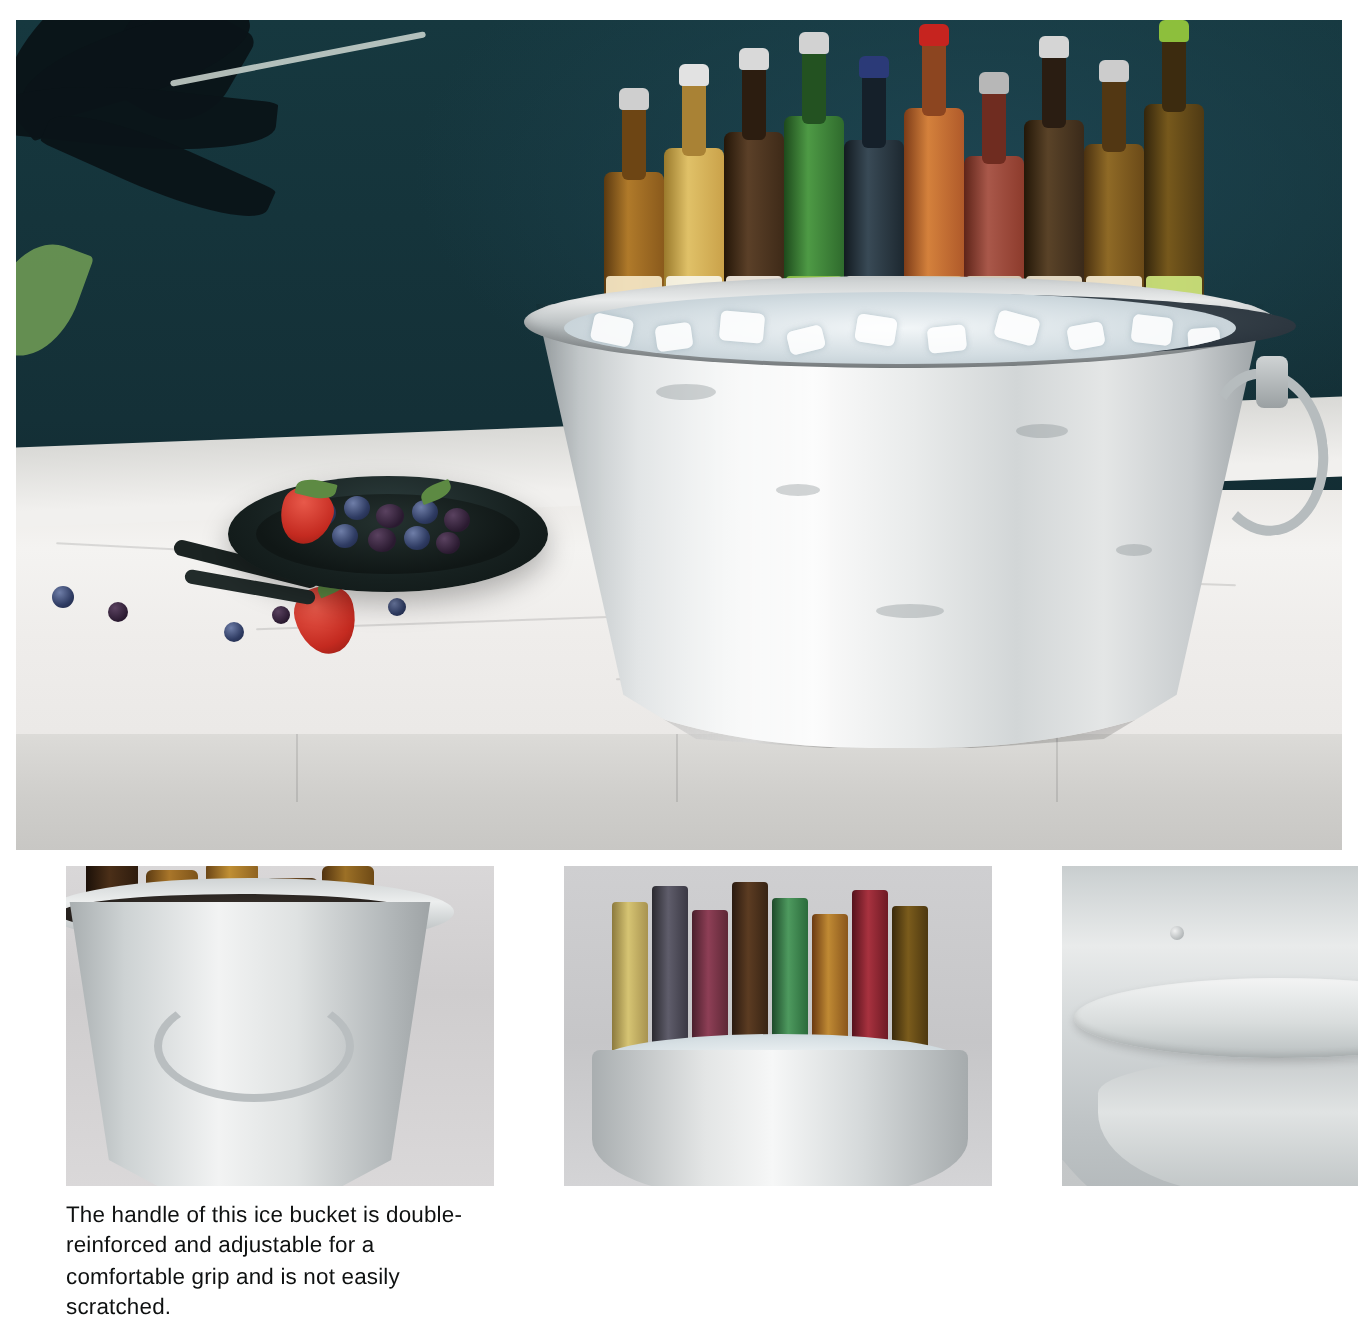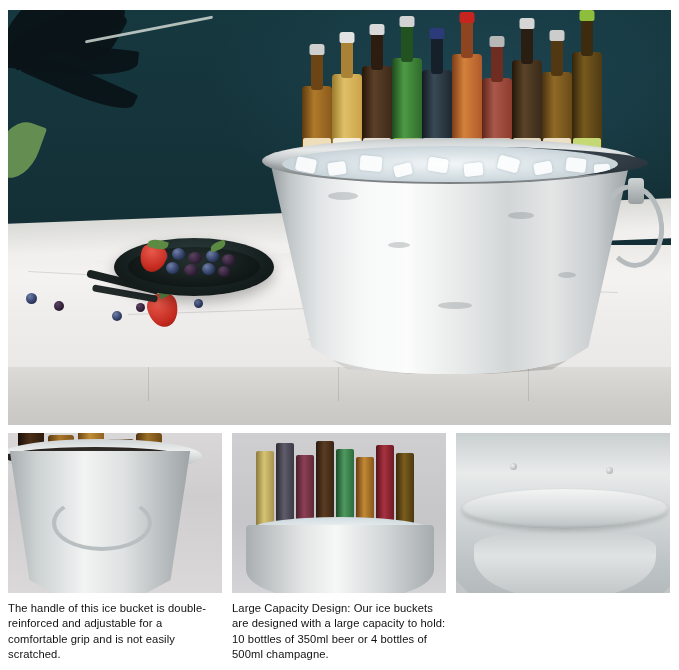--- a/index.html
+++ b/index.html
@@ -301,20 +301,21 @@
     left: 8px;
     top: 433px;
     width: 663px;
     height: 230px;
     display: flex;
     gap: 10px;
   }
   .thumb-col {
     width: 214px;
     position: relative;
+    margin-left: 25px;
   }
   .thumb-img {
     position: relative;
     width: 214px;
     height: 160px;
     overflow: hidden;
     background: #e7e8ea;
   }
   .thumb-cap {
     margin-top: 8px;
@@ -591,21 +592,20 @@
         <div class="t2-bottle" style="left:44px;  top:10px; height:84px; background:linear-gradient(90deg,#2b2a30,#5f5d6b 45%,#3b3944 100%);"></div>
         <div class="t2-bottle" style="left:64px;  top:22px; height:72px; background:linear-gradient(90deg,#4a1f2c,#8e3f56 45%,#5e2836 100%);"></div>
         <div class="t2-bottle" style="left:84px;  top:8px;  height:86px; background:linear-gradient(90deg,#2a1a10,#5c3c22 45%,#382414 100%);"></div>
         <div class="t2-bottle" style="left:104px; top:16px; height:78px; background:linear-gradient(90deg,#1d4a2a,#4e9a5f 45%,#2b6b3b 100%);"></div>
         <div class="t2-bottle" style="left:124px; top:24px; height:70px; background:linear-gradient(90deg,#6b3a12,#c08a34 45%,#8a561c 100%);"></div>
         <div class="t2-bottle" style="left:144px; top:12px; height:82px; background:linear-gradient(90deg,#55121c,#a8323f 45%,#6e1a24 100%);"></div>
         <div class="t2-bottle" style="left:164px; top:20px; height:74px; background:linear-gradient(90deg,#3a2a0c,#7b5c1c 45%,#4d3810 100%);"></div>
         <div class="t2-ice"></div>
         <div class="t2-bucket"></div>
       </div>
-      <div class="thumb-cap">Large Capacity Design: Our ice buckets are designed with a large capacity to hold: 10 bottles of 350ml beer or 4 bottles of 500ml champagne.</div>
     </div>
 
     <div class="thumb-col">
       <div class="thumb-img">
         <div class="t3-bg"></div>
         <div class="t3-inner"></div>
         <div class="t3-base"></div>
         <div class="t3-band"></div>
         <div class="t3-rivet" style="left:54px;  top:30px;"></div>
         <div class="t3-rivet" style="left:150px; top:34px;"></div>

